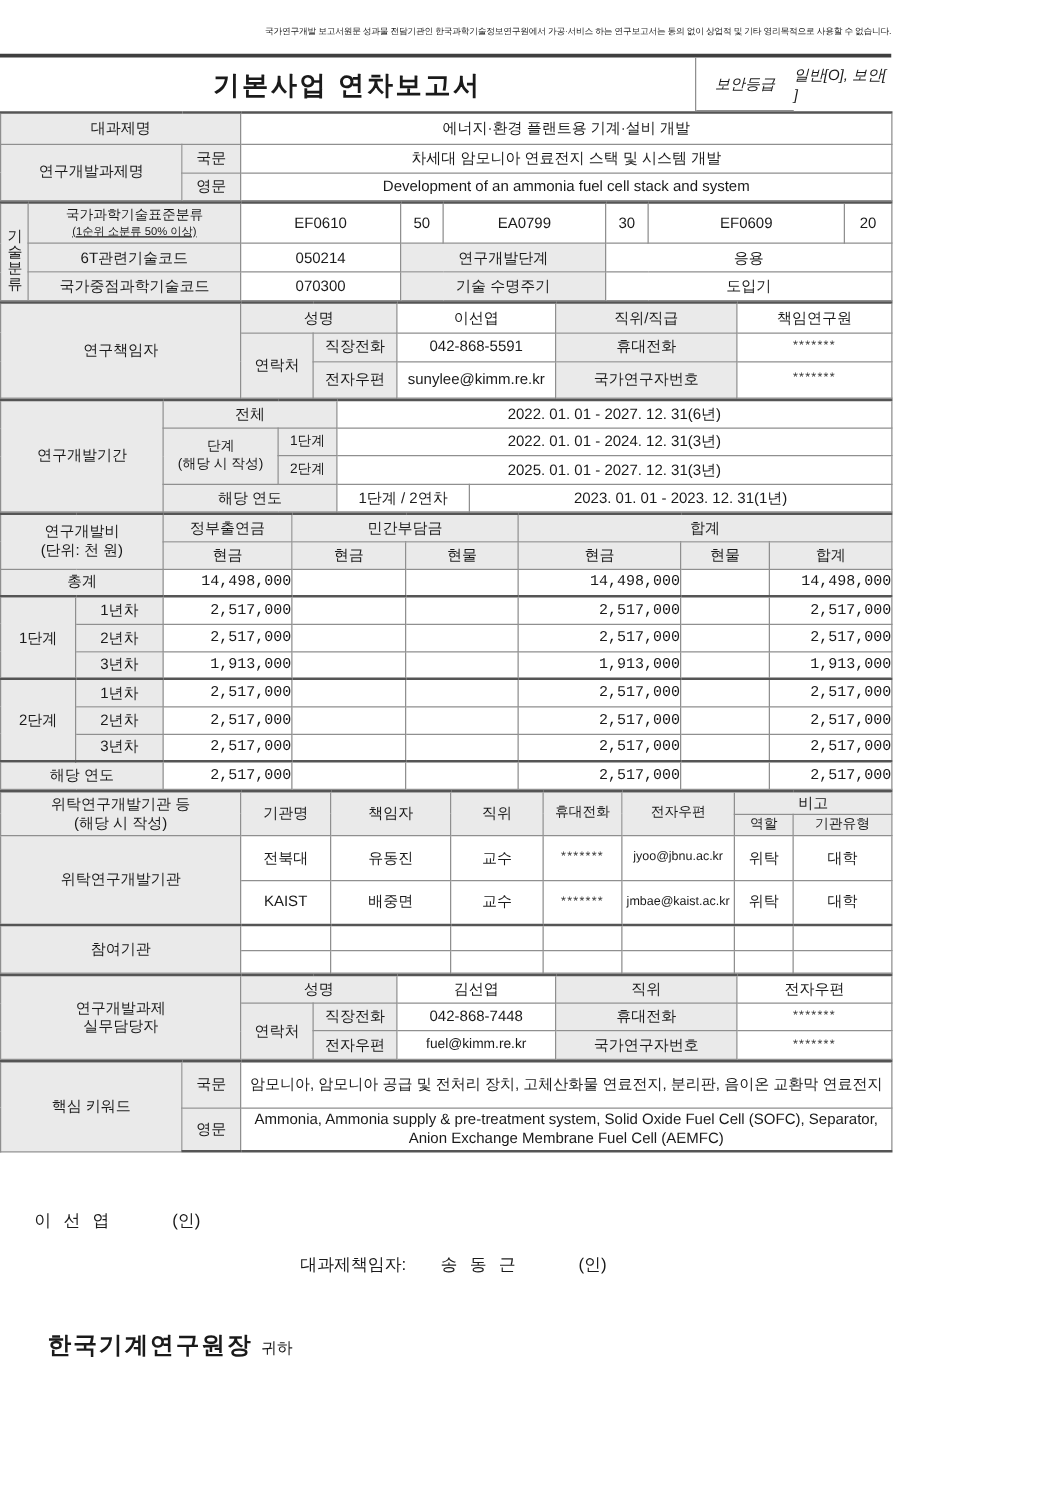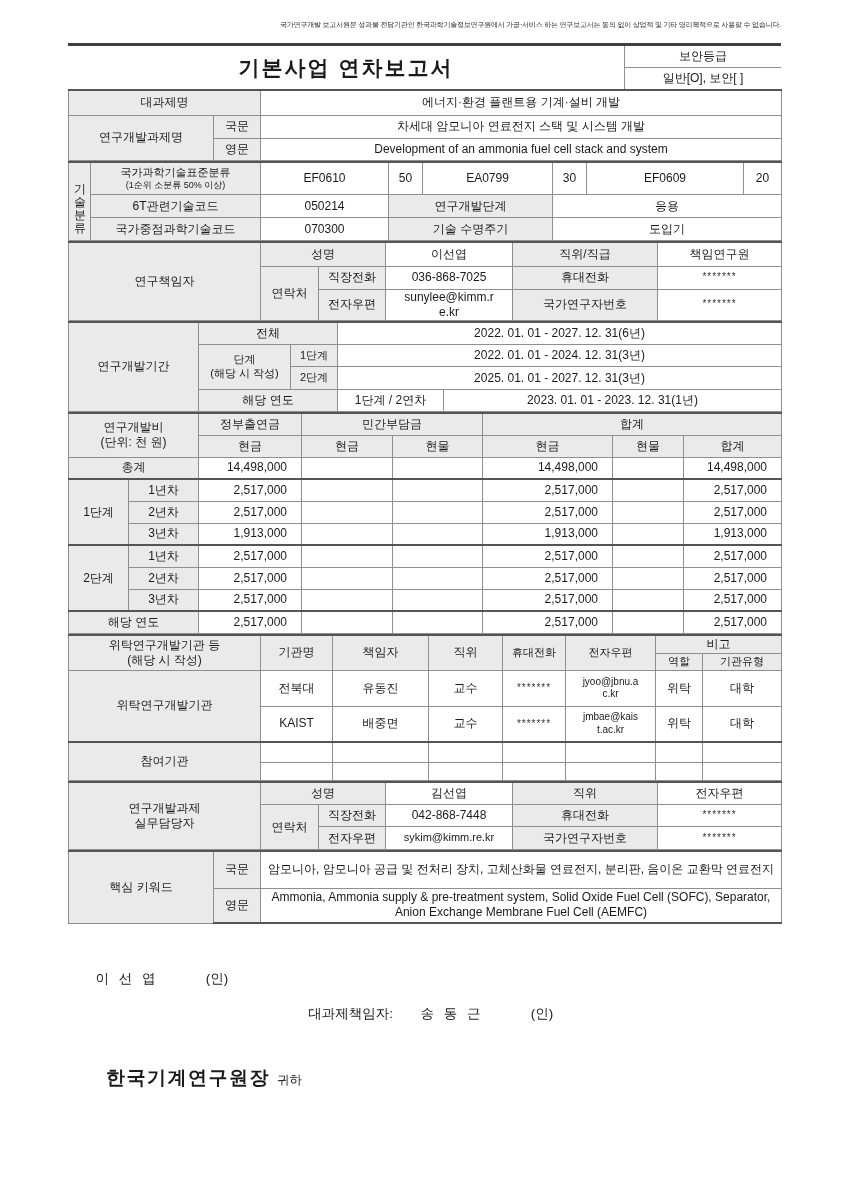--- a/index.html
+++ b/index.html
@@ -1,36 +1,36 @@
 <!DOCTYPE html>
 <html><head>
 <meta charset="utf-8">
 <style>
   html,body{margin:0;padding:0;background:#fff;}
   body{width:849px;height:1200px;font-family:"Liberation Sans","DejaVu Sans",sans-serif;color:#1a1a1a;overflow:hidden;}
-  .sheet{position:relative;width:713px;margin-left:68px;}
+  .sheet{position:relative;width:713px;}
   .disclaimer{padding-top:20px;text-align:right;font-size:7px;color:#222;letter-spacing:-0.2px;}
   
   .titlebar{margin-top:13px;border-top:3px solid #3f3f3f;display:flex;height:43px;}
   .title-area{flex:1;display:flex;align-items:center;justify-content:center;}
   .doc-title{font-size:21px;font-weight:bold;letter-spacing:2px;}
-  .sec-box{width:156px;border-left:1px solid #8f8f8f;display:flex;flex-direction:column;}
+  .sec-box{width:156px;border-left:1px solid #8f8f8f;display:flex;flex-direction:row;font-style:italic;}
   .sec-box div{flex:1;display:flex;align-items:center;justify-content:center;font-size:12px;}
   .sec-box .sec-top{border-bottom:1px solid #8f8f8f;}
   
   table{border-collapse:collapse;table-layout:fixed;width:713px;}
   td{border:1px solid #8f8f8f;font-size:12px;text-align:center;vertical-align:middle;padding:1px 3px;overflow:hidden;line-height:1.25;}
   tr.bt>td{border-top:2px solid #555;}
   table.last tr:last-child>td{border-bottom:2px solid #555;}
   .lbl{background:#eaeaea;}
   .pre{white-space:pre-line;}
   .vlabel{writing-mode:vertical-rl;text-orientation:upright;letter-spacing:1px;padding:0;font-size:12px;}
-  .sub{font-size:9px;display:block;line-height:1.2;}
-  .num{text-align:right;padding-right:14px;}
-  .email{font-size:10px;word-break:break-all;line-height:1.25;padding:0 16px;}
+  .sub{font-size:9px;display:block;line-height:1.2;text-decoration:underline;}
+  .num{text-align:right;padding-right:0;font-family:Liberation Mono, monospace;}
+  .email{font-size:10px;word-break:break-all;line-height:1.25;padding:0 2px;}
   .mask{font-size:10px;letter-spacing:1px;color:#333;}
   .sm{font-size:11px;}
   
   .decl{margin-top:14px;font-size:13.2px;line-height:1.62;text-align:justify;word-break:keep-all;}
   .date-line{margin-top:26px;text-align:center;font-size:13px;}
   .date-line span{margin:0 21px;}
   .sig-row{display:flex;font-size:13.5px;align-items:center;}
   .sig1{margin-top:46px;}
   .sig2{margin-top:17px;}
   .sig-label{width:325px;text-align:right;}
@@ -132,21 +132,21 @@
         <tr class="bt" style="height:24px">
       <td rowspan="3" class="lbl">연구책임자</td>
       <td colspan="2" class="lbl">성명</td>
       <td>이선엽</td>
       <td class="lbl">직위/직급</td>
       <td>책임연구원</td>
     </tr>
     <tr style="height:23px">
       <td rowspan="2" class="lbl">연락처</td>
       <td class="lbl">직장전화</td>
-      <td>036-868-7025</td>
+      <td>042-868-5591</td>
       <td class="lbl">휴대전화</td>
       <td class="mask">*******</td>
     </tr>
     <tr style="height:29px">
       <td class="lbl">전자우편</td>
       <td class="email" style="font-size:12px">sunylee@kimm.re.kr</td>
       <td class="lbl">국가연구자번호</td>
       <td class="mask">*******</td>
     </tr>
   </tbody>
@@ -375,21 +375,21 @@
     </tr>
     <tr style="height:22px">
       <td rowspan="2" class="lbl">연락처</td>
       <td class="lbl">직장전화</td>
       <td>042-868-7448</td>
       <td class="lbl">휴대전화</td>
       <td class="mask">*******</td>
     </tr>
     <tr style="height:23px">
       <td class="lbl">전자우편</td>
-      <td class="email" style="font-size:11px">sykim@kimm.re.kr</td>
+      <td class="email" style="font-size:11px">fuel@kimm.re.kr</td>
       <td class="lbl">국가연구자번호</td>
       <td class="mask">*******</td>
     </tr>
   </tbody>
     </table>
 
   <table class="last">
     <colgroup>
         <col style="width:145px">
         <col style="width:47px">

